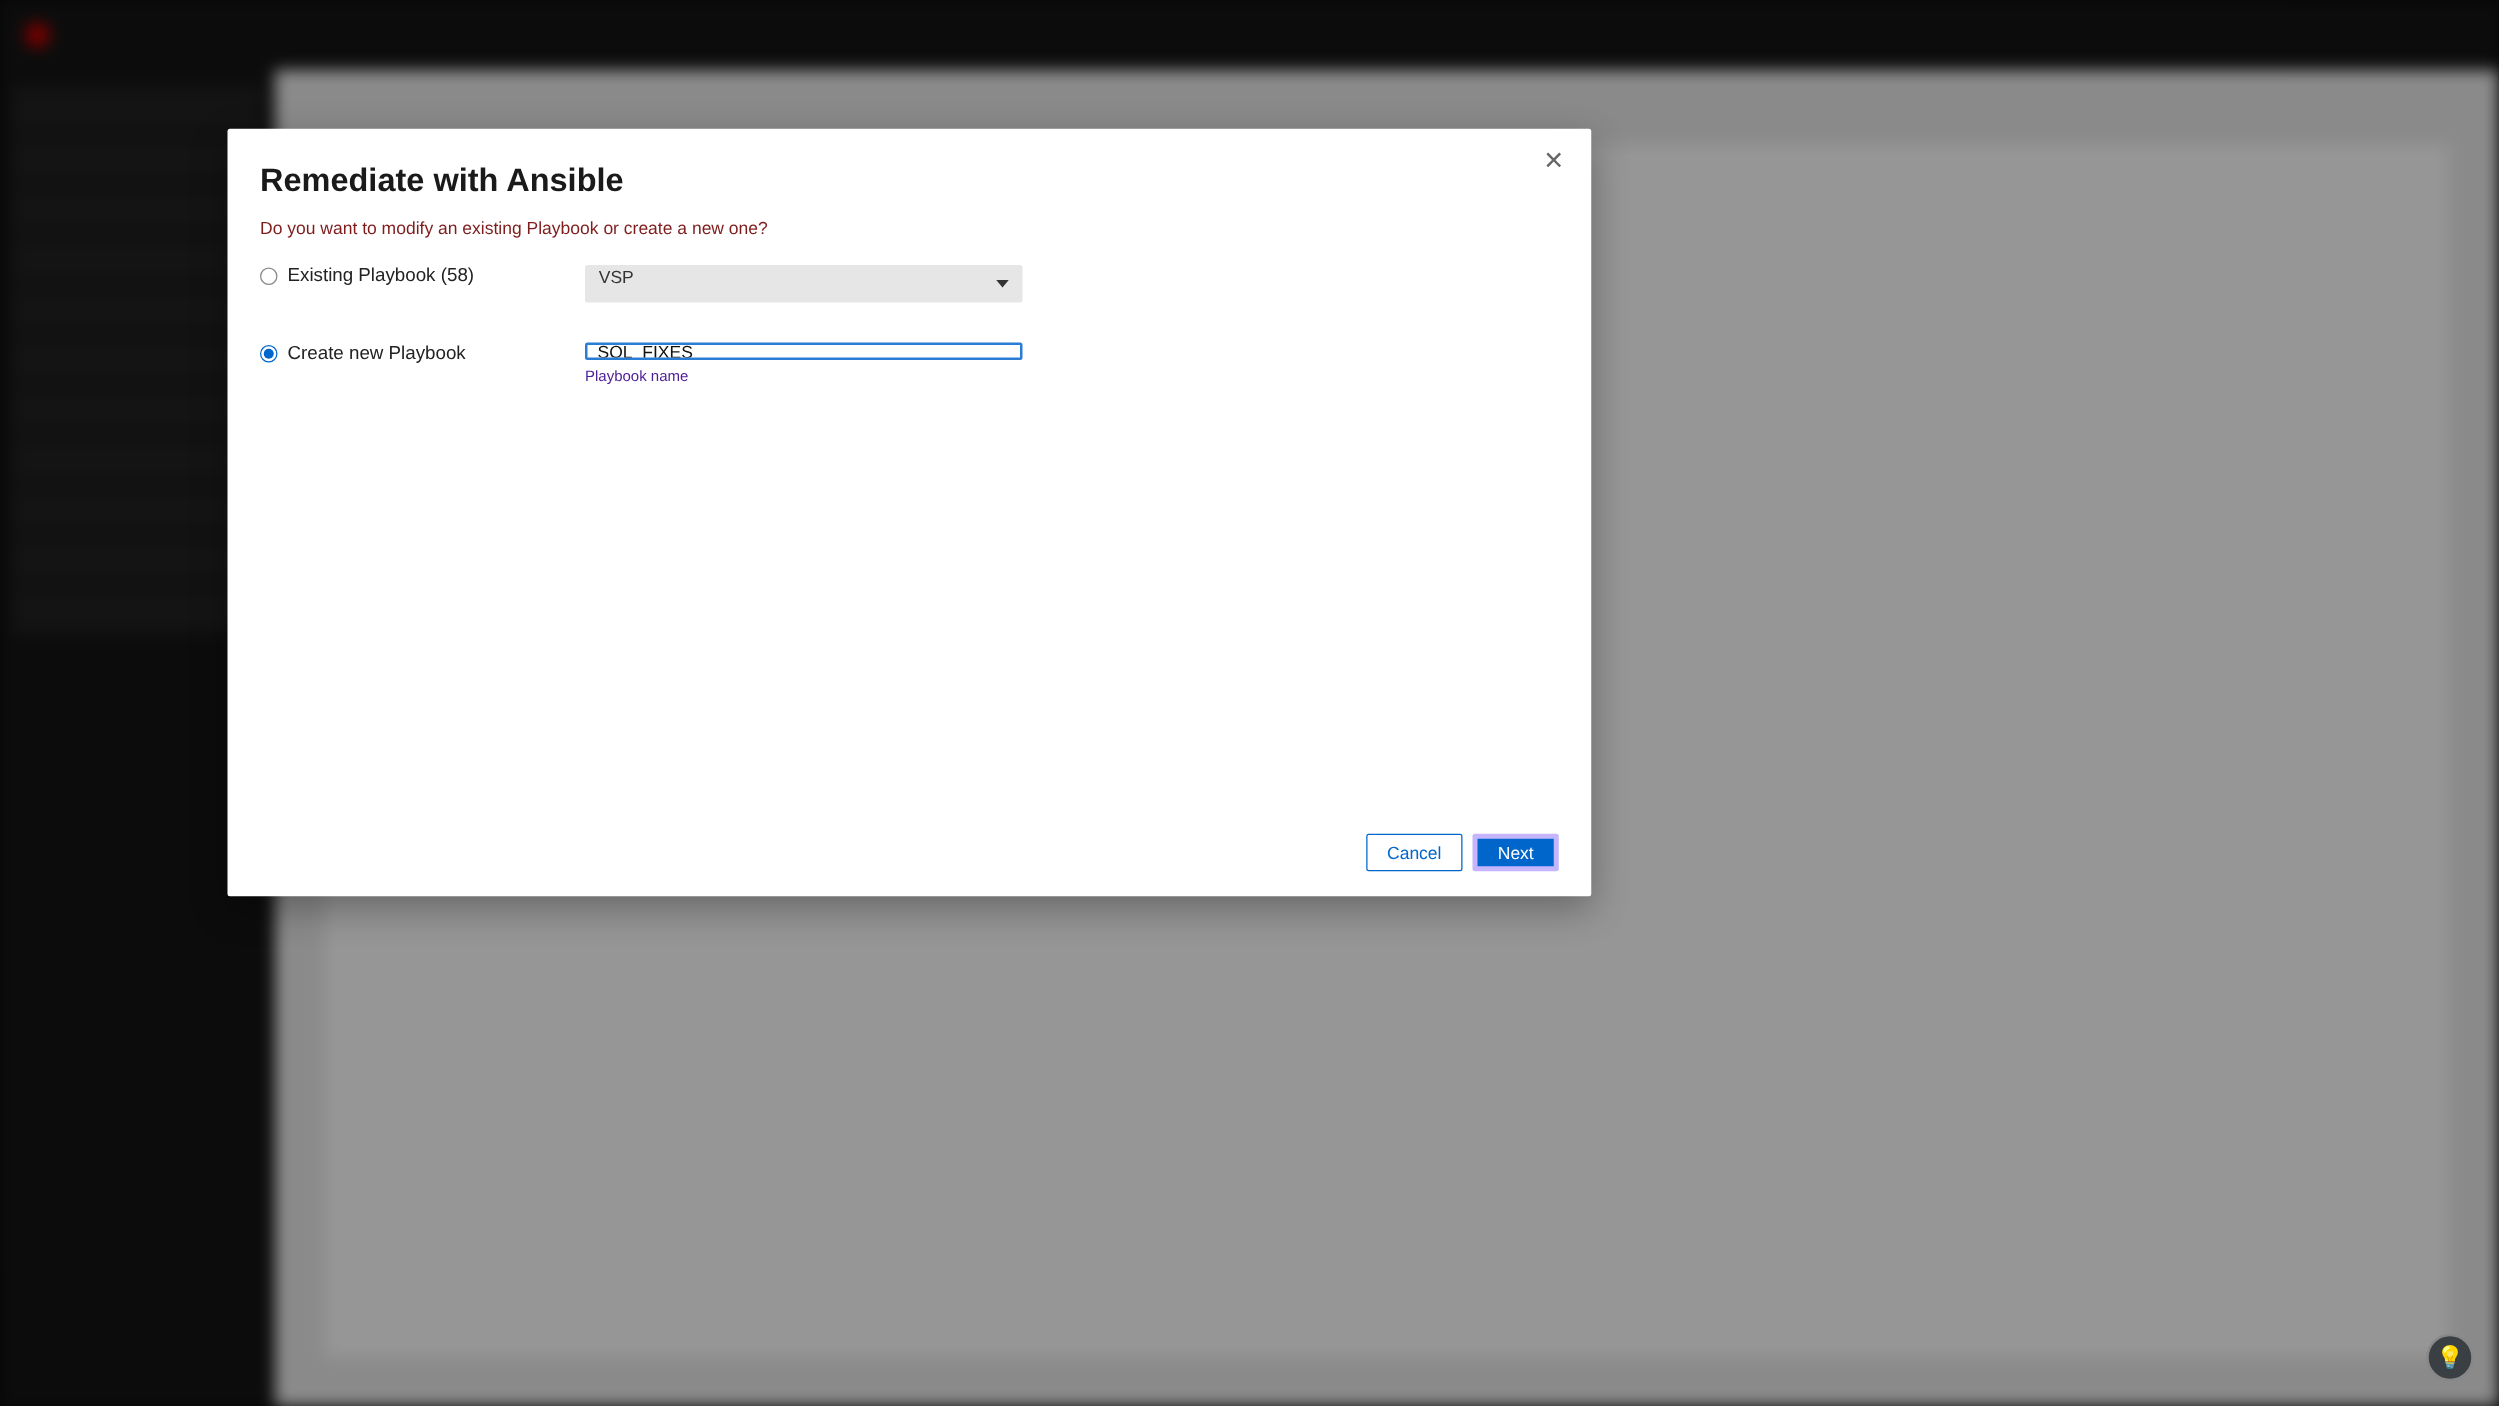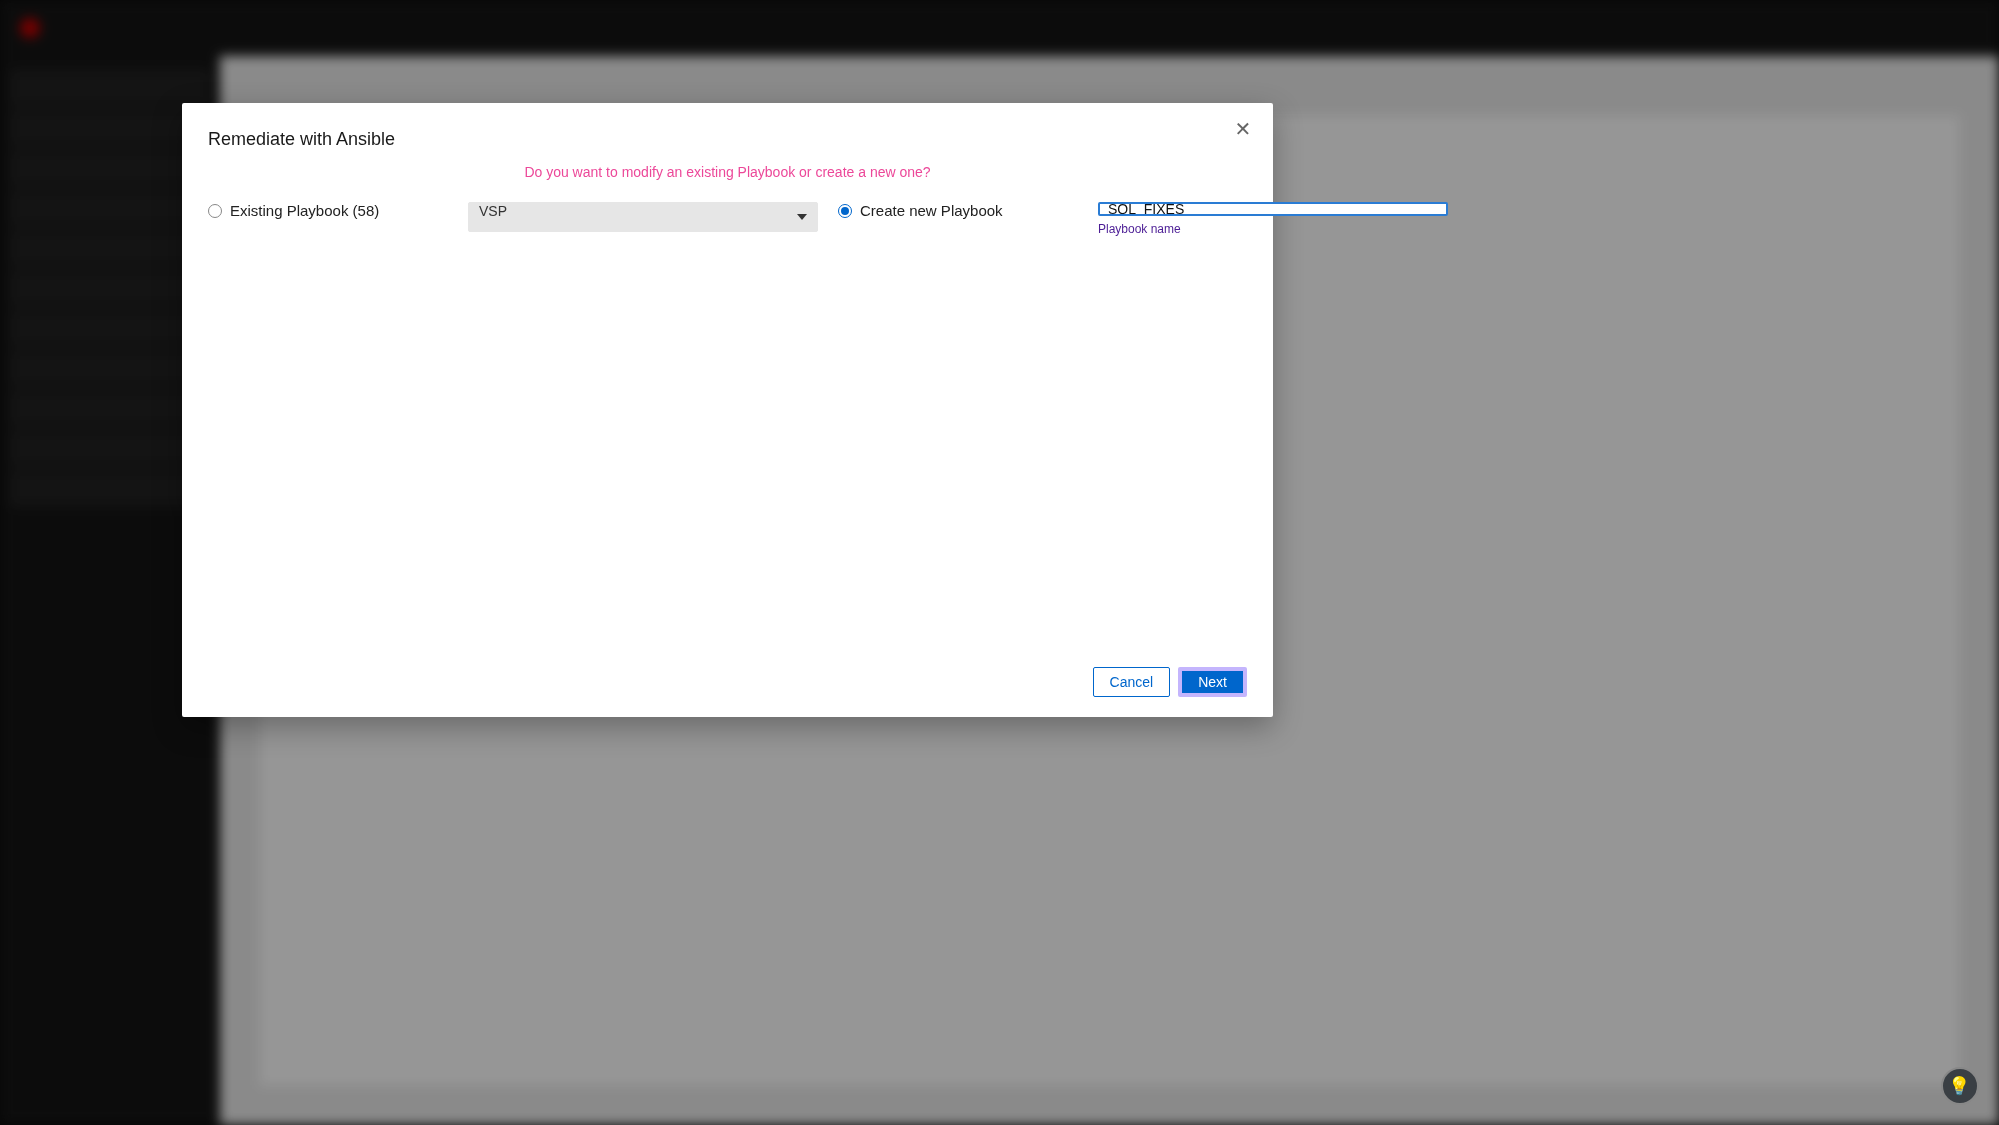--- a/index.html
+++ b/index.html
@@ -61,32 +61,31 @@
     flex-direction: column;
     padding: 26px 26px 20px 26px;
   }
   .modal .close {
     position: absolute; top: 12px; right: 16px;
     font-size: 20px; line-height: 1;
     color: #666; cursor: pointer; border: none; background: none;
     width: 28px; height: 28px;
   }
   .modal h2 {
-    font-size: 18px;
-    font-weight: 400;
+    font-size: 26px;
+    font-weight: 700;
     color: #1a1a1a;
     margin-bottom: 14px;
   }
   .modal .prompt {
     font-size: 14px;
-    color: #ec4899;
+    color: #7f1d1d;
     margin-bottom: 22px;
-    text-align: center;
-  }
-  .form-rows { display: flex; flex-direction: row; gap: 20px; }
+  }
+  .form-rows { display: flex; flex-direction: column; gap: 32px; }
   .form-row { display: flex; align-items: flex-start; }
   .radio-cell {
     width: 260px;
     display: flex; align-items: center; gap: 8px;
     font-size: 15px;
     color: #222;
   }
   .radio {
     width: 14px; height: 14px; border-radius: 50%;
     border: 1px solid #888;

